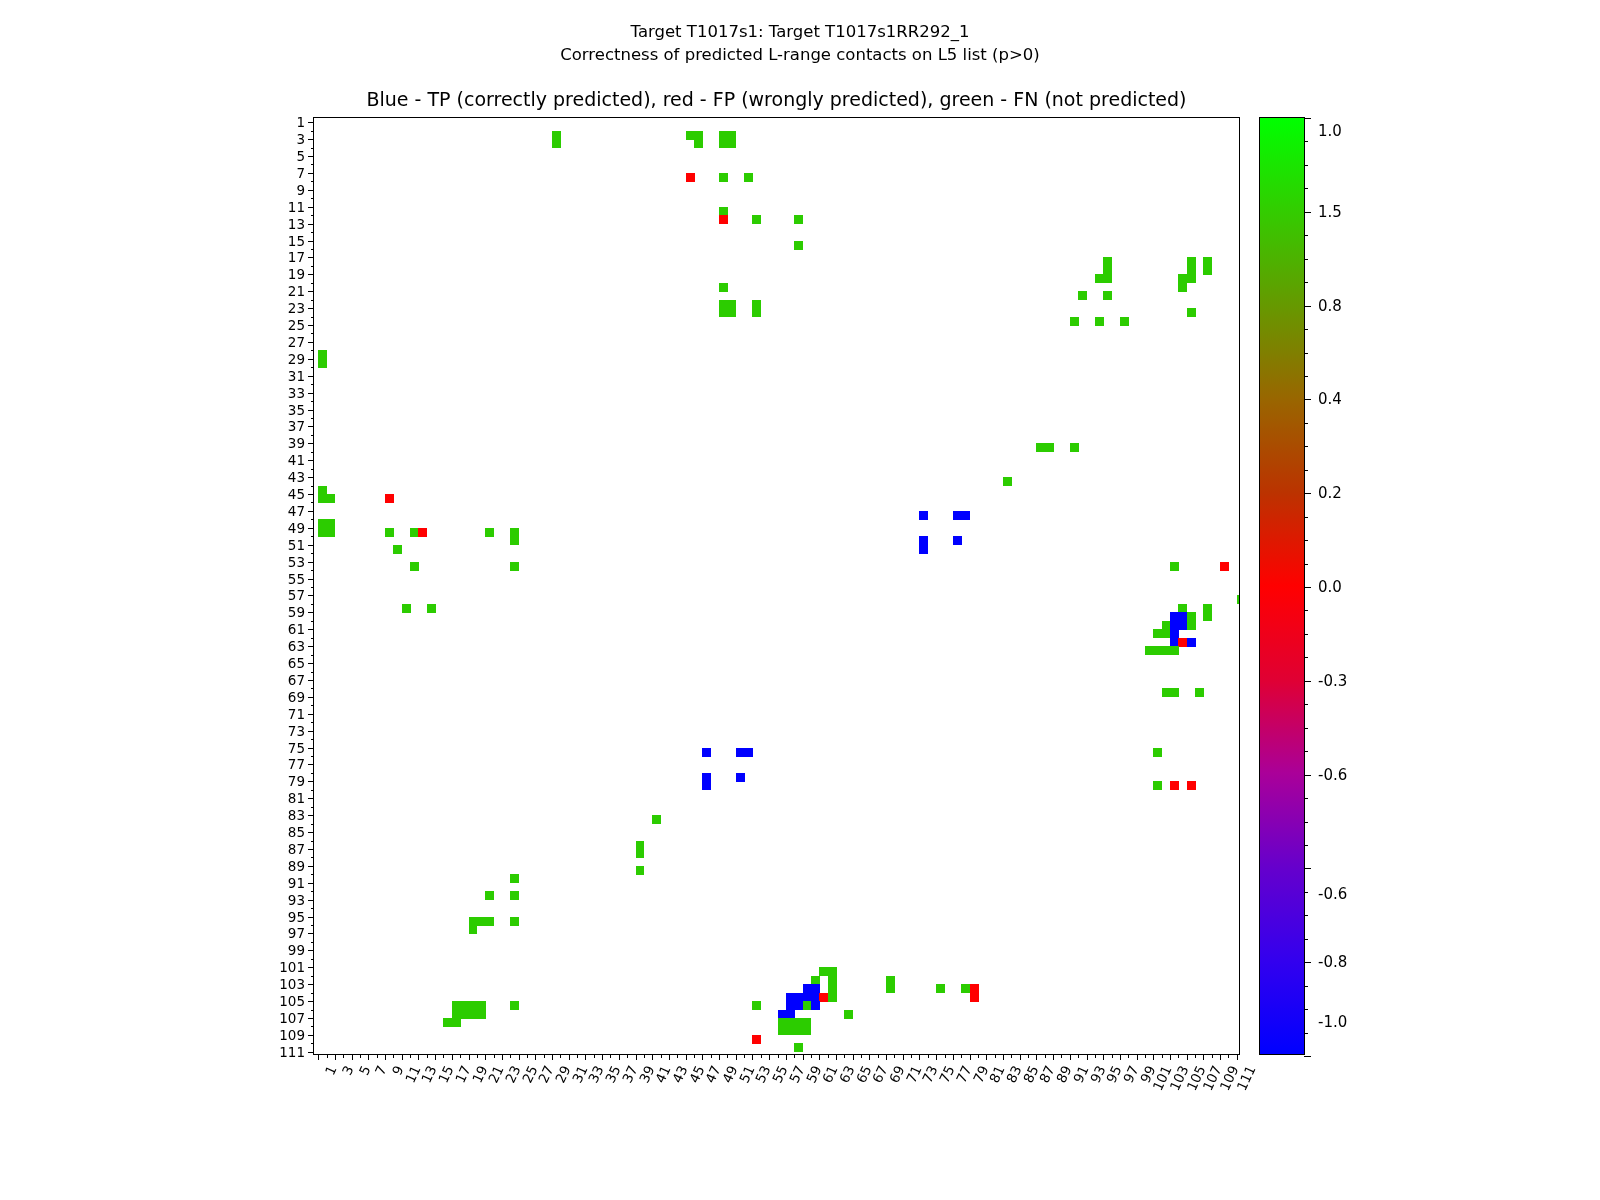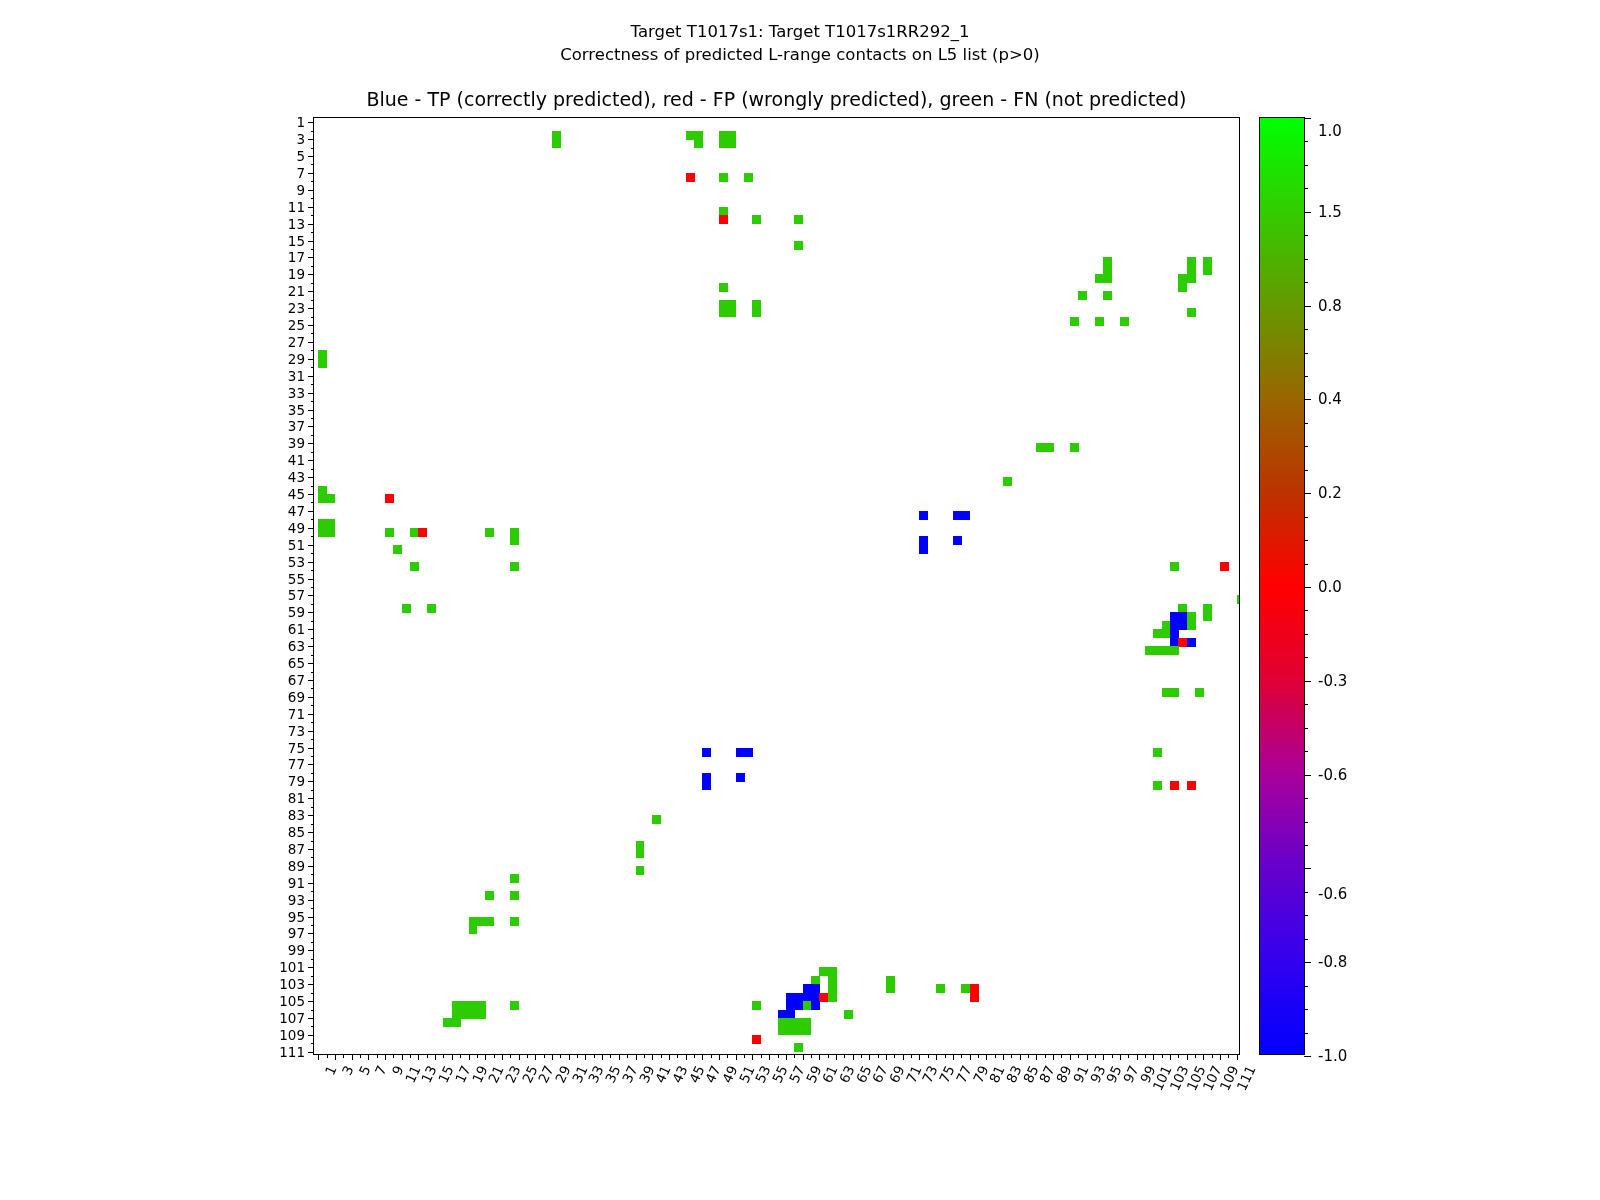--- a/index.html
+++ b/index.html
@@ -714,14 +714,14 @@
 <div class="cb-lbl" style="top: 14px;">1.0</div>
     <div class="cb-lbl" style="top: 94.8px;">1.5</div>
     <div class="cb-lbl" style="top: 188.6px;">0.8</div>
     <div class="cb-lbl" style="top: 282.4px;">0.4</div>
     <div class="cb-lbl" style="top: 376.2px;">0.2</div>
     <div class="cb-lbl" style="top: 470px;">0.0</div>
     <div class="cb-lbl" style="top: 563.8px;">-0.3</div>
     <div class="cb-lbl" style="top: 657.6px;">-0.6</div>
     <div class="cb-lbl" style="top: 777px;">-0.6</div>
     <div class="cb-lbl" style="top: 845.2px;">-0.8</div>
-    <div class="cb-lbl" style="top: 939px;">-1.0</div>
+    <div class="cb-lbl" style="top: 905px;">-1.0</div>
   </div>
 
 </body></html>

